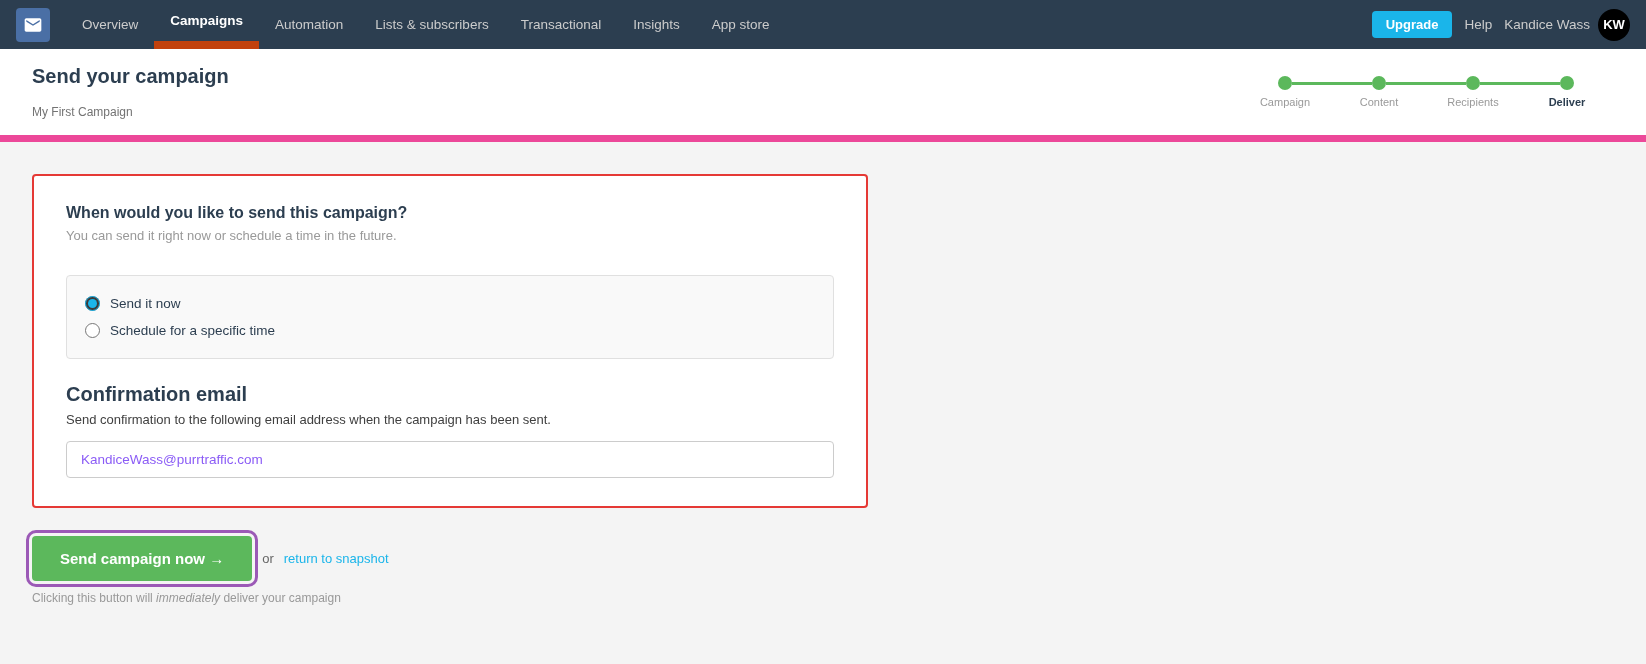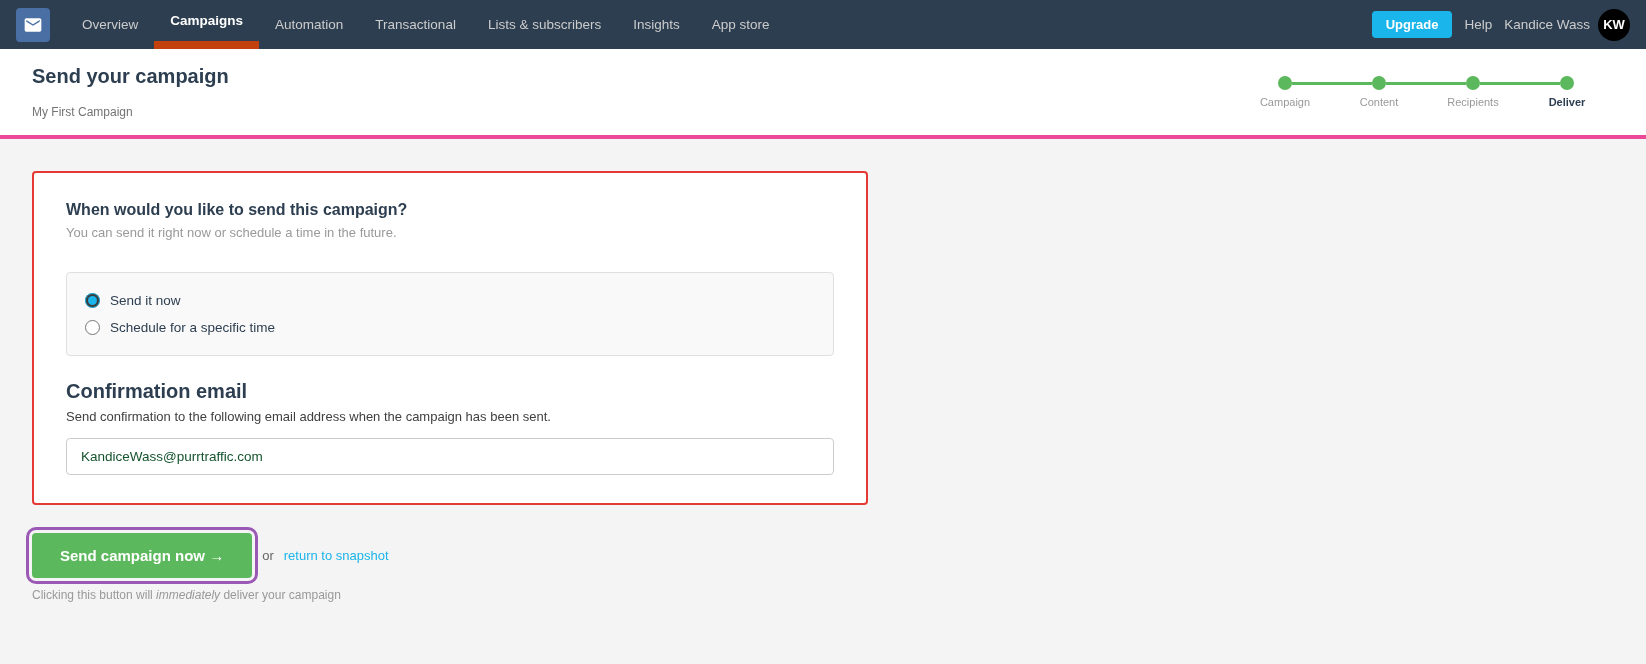--- a/index.html
+++ b/index.html
@@ -57,21 +57,21 @@
     .avatar {
       width: 32px; height: 32px; border-radius: 50%;
       background: #000000;
       display: flex; align-items: center; justify-content: center;
       font-size: 13px; color: #fff; font-weight: 600;
     }
 
     
     .page-header {
       background: #fff;
-      border-bottom: 4px solid #ec4899;
+      border-bottom: 7px solid #ec4899;
       padding: 16px 32px;
       display: flex;
       align-items: center;
       justify-content: space-between;
     }
     .page-header-left .page-title {
       font-size: 20px;
       font-weight: 700;
       color: #2c3e50;
     }
@@ -187,21 +187,21 @@
       font-size: 13px;
       color: #404040;
       margin-bottom: 14px;
     }
     .email-input {
       width: 100%;
       border: 1px solid #ccc;
       border-radius: 4px;
       padding: 10px 14px;
       font-size: 13.5px;
-      color: #14532d;
+      color: #8b5cf6;
       outline: none;
     }
 
     
     .actions-row {
       display: flex;
       align-items: center;
       gap: 10px;
       margin-bottom: 10px;
     }
@@ -231,22 +231,22 @@
 <nav class="navbar">
   <div class="logo">
     <svg viewBox="0 0 24 24" fill="white">
         <path d="M20 4H4c-1.1 0-2 .9-2 2v12c0 1.1.9 2 2 2h16c1.1 0 2-.9 2-2V6c0-1.1-.9-2-2-2zm0 4l-8 5-8-5V6l8 5 8-5v2z"></path>
       </svg>
   </div>
   <div class="nav-links">
     <a class="nav-link">Overview</a>
     <a class="nav-link active">Campaigns</a>
     <a class="nav-link">Automation</a>
+    <a class="nav-link">Lists &amp; subscribers</a>
     <a class="nav-link">Transactional</a>
-    <a class="nav-link">Lists &amp; subscribers</a>
     <a class="nav-link">Insights</a>
     <a class="nav-link">App store</a>
   </div>
   <div class="nav-right">
     <button class="upgrade-btn">Upgrade</button>
     <span class="nav-help">Help</span>
     <div class="nav-user">
       <span>Kandice Wass</span>
       <div class="avatar">KW</div>
     </div>

